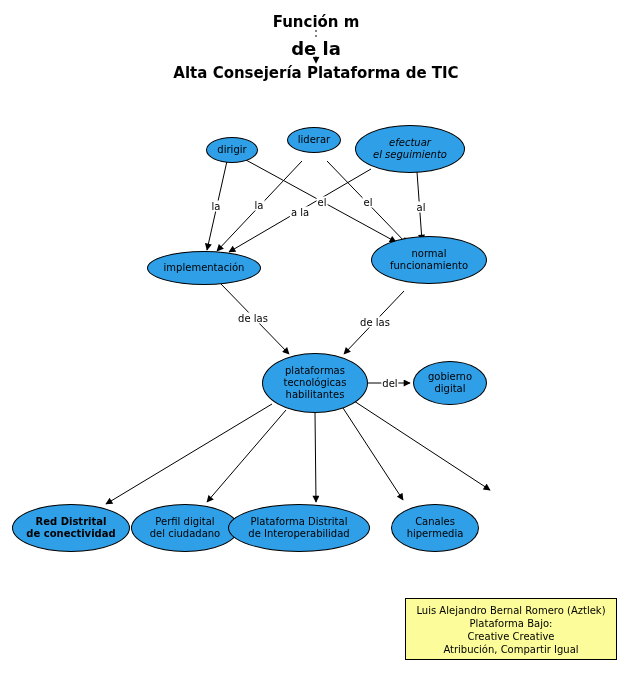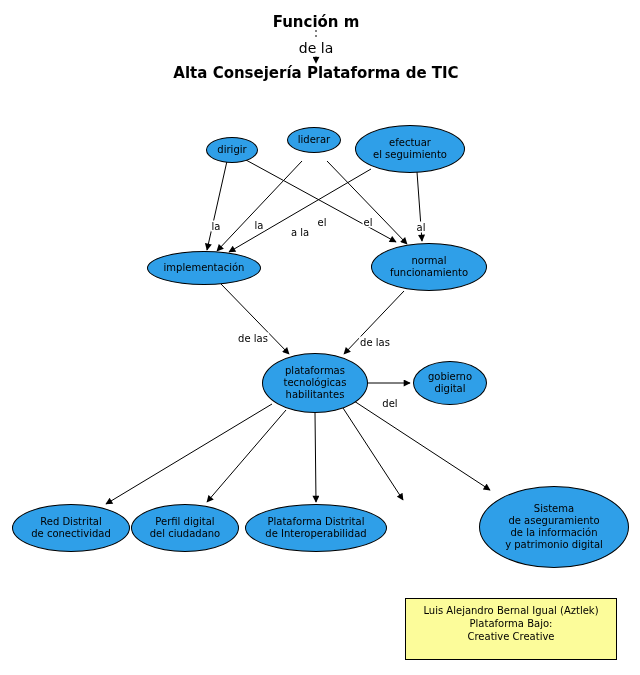--- a/index.html
+++ b/index.html
@@ -17,21 +17,21 @@
     background:var(--bg);
     font-family:"DejaVu Sans","Liberation Sans",sans-serif;
     color:var(--text);
     position:relative;
     overflow:hidden;
   }
   .canvas{position:absolute;inset:0;width:640px;height:675px;}
   svg.edge-layer{position:absolute;left:0;top:0;width:640px;height:675px;z-index:1;}
   svg.edge-layer line{stroke:var(--edge-color);stroke-width:1;}
   .label-layer,.node-layer,.title-layer{position:absolute;left:0;top:0;width:640px;height:625px;pointer-events:none;}
-  .label-layer{z-index:2;margin-top:20px;}
+  .label-layer{z-index:2;}
   .node-layer{z-index:3;}
   .title-layer{z-index:4;}
   .node{
     position:absolute;
     background:var(--node-fill);
     border:1px solid var(--node-stroke);
     border-radius:50%;
     display:flex;align-items:center;justify-content:center;
     text-align:center;
     font-size:10px;line-height:12px;
@@ -50,22 +50,22 @@
   .title-line{
     position:absolute;
     transform:translate(-50%,-50%);
     font-weight:bold;
     font-size:15px;line-height:17px;
     white-space:nowrap;
   }
   .title-connector{
     position:absolute;
     transform:translate(-50%,-50%);
-    font-weight:normal;
-    font-size:14px;line-height:17px;
+    font-weight:bold;
+    font-size:18px;line-height:17px;
     background:var(--bg);
     padding:0 3px;
     white-space:nowrap;
   }
   .license-box{
     position:absolute;
     left:405px;top:598px;width:212px;height:62px;
     background:var(--license-bg);
     border:1px solid var(--node-stroke);
     font-size:10px;line-height:13px;
@@ -110,47 +110,46 @@
       <div class="edge-label" style="left: 300px; top: 212px;">a la</div>
       <div class="edge-label" style="left: 421px; top: 207px;">al</div>
       <div class="edge-label" style="left: 253px; top: 318px;">de las</div>
       <div class="edge-label" style="left: 375px; top: 322px;">de las</div>
       <div class="edge-label" style="left: 390px; top: 383px;">del</div>
     </div>
 
   <div class="node-layer">
       <div class="node" style="left: 206px; top: 137px; width: 52px; height: 26px;">dirigir</div>
       <div class="node" style="left: 287px; top: 127px; width: 54px; height: 26px; text-align: center;">liderar</div>
-      <div class="node" style="left: 355px; top: 125px; width: 110px; height: 48px;">efectuar
+      <div class="node" style="left: 355px; top: 125px; width: 110px; height: 48px; font-style: italic;">efectuar
 el seguimiento</div>
       <div class="node" style="left: 147px; top: 251px; width: 114px; height: 34px; text-align: right;">implementación</div>
-      <div class="node" style="left: 371px; top: 243px; width: 116px; height: 48px;">normal
+      <div class="node" style="left: 371px; top: 236px; width: 116px; height: 48px;">normal
 funcionamiento</div>
       <div class="node" style="left: 262px; top: 353px; width: 106px; height: 60px;">plataformas
 tecnológicas
 habilitantes</div>
       <div class="node" style="left: 413px; top: 361px; width: 74px; height: 44px;">gobierno
 digital</div>
-      <div class="node" style="left: 12px; top: 504px; width: 118px; height: 48px;">Red Distrital
+      <div class="node" style="left: 12px; top: 504px; width: 118px; height: 48px; font-weight: bold;">Red Distrital
 de conectividad</div>
       <div class="node" style="left: 131px; top: 504px; width: 108px; height: 48px;">Perfil digital
 del ciudadano</div>
-      <div class="node" style="left: 245px; top: 504px; width: 142px; height: 48px;">Plataforma Distrital
+      <div class="node" style="left: 228px; top: 504px; width: 142px; height: 48px;">Plataforma Distrital
 de Interoperabilidad</div>
-      <div class="node" style="left: 479px; top: 486px; width: 150px; height: 82px;">Sistema
-de aseguramiento
-de la información
-y patrimonio digital</div>
+      <div class="node" style="left: 391px; top: 504px; width: 88px; height: 48px;">Canales
+hipermedia</div>
     </div>
 
   <div class="title-layer">
     <div class="title-line" style="left:316px;top:22px">Función m</div>
     <div class="title-connector" style="left:316px;top:48px">de la</div>
     <div class="title-line" style="left:316px;top:73px">Alta Consejería Plataforma de TIC</div>
   </div>
 
   <div class="license-box">
-    <div>Luis Alejandro Bernal Igual (Aztlek)</div>
+    <div>Luis Alejandro Bernal Romero (Aztlek)</div>
     <div>Plataforma Bajo:</div>
     <div>Creative Creative</div>
+    <div>Atribución, Compartir Igual</div>
   </div>
 
 </div>
 
 </body></html>

